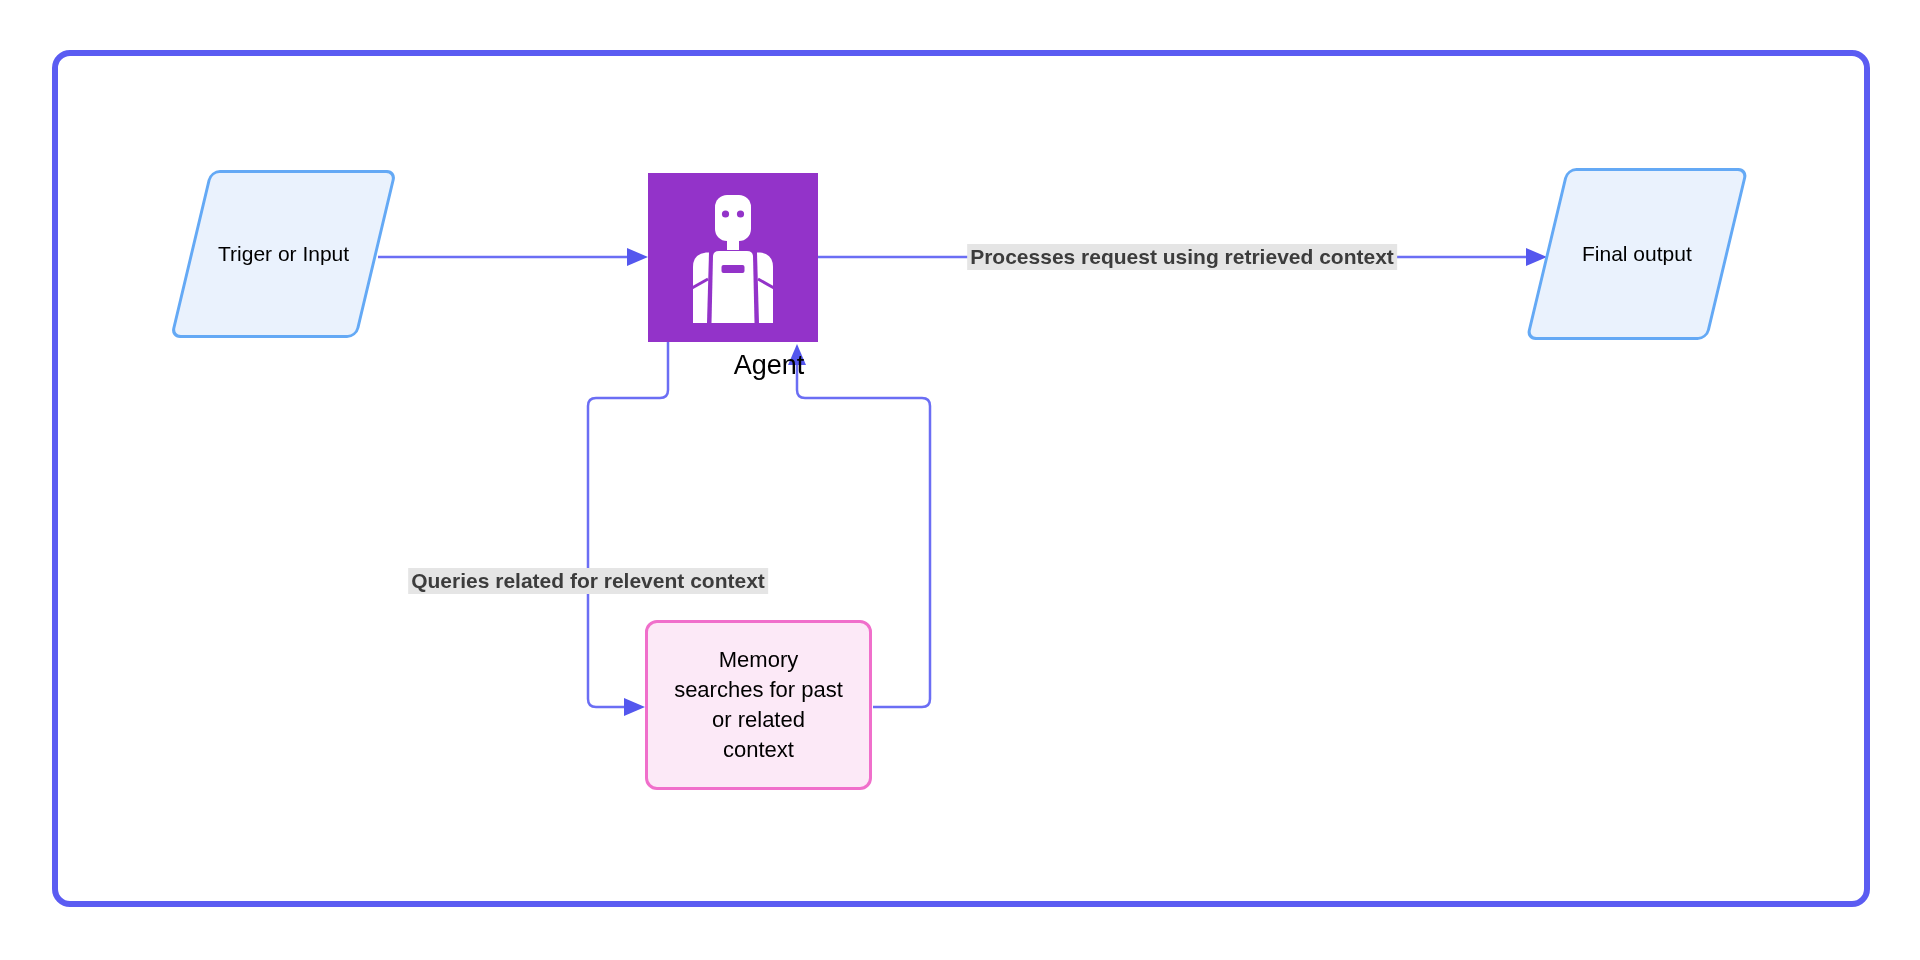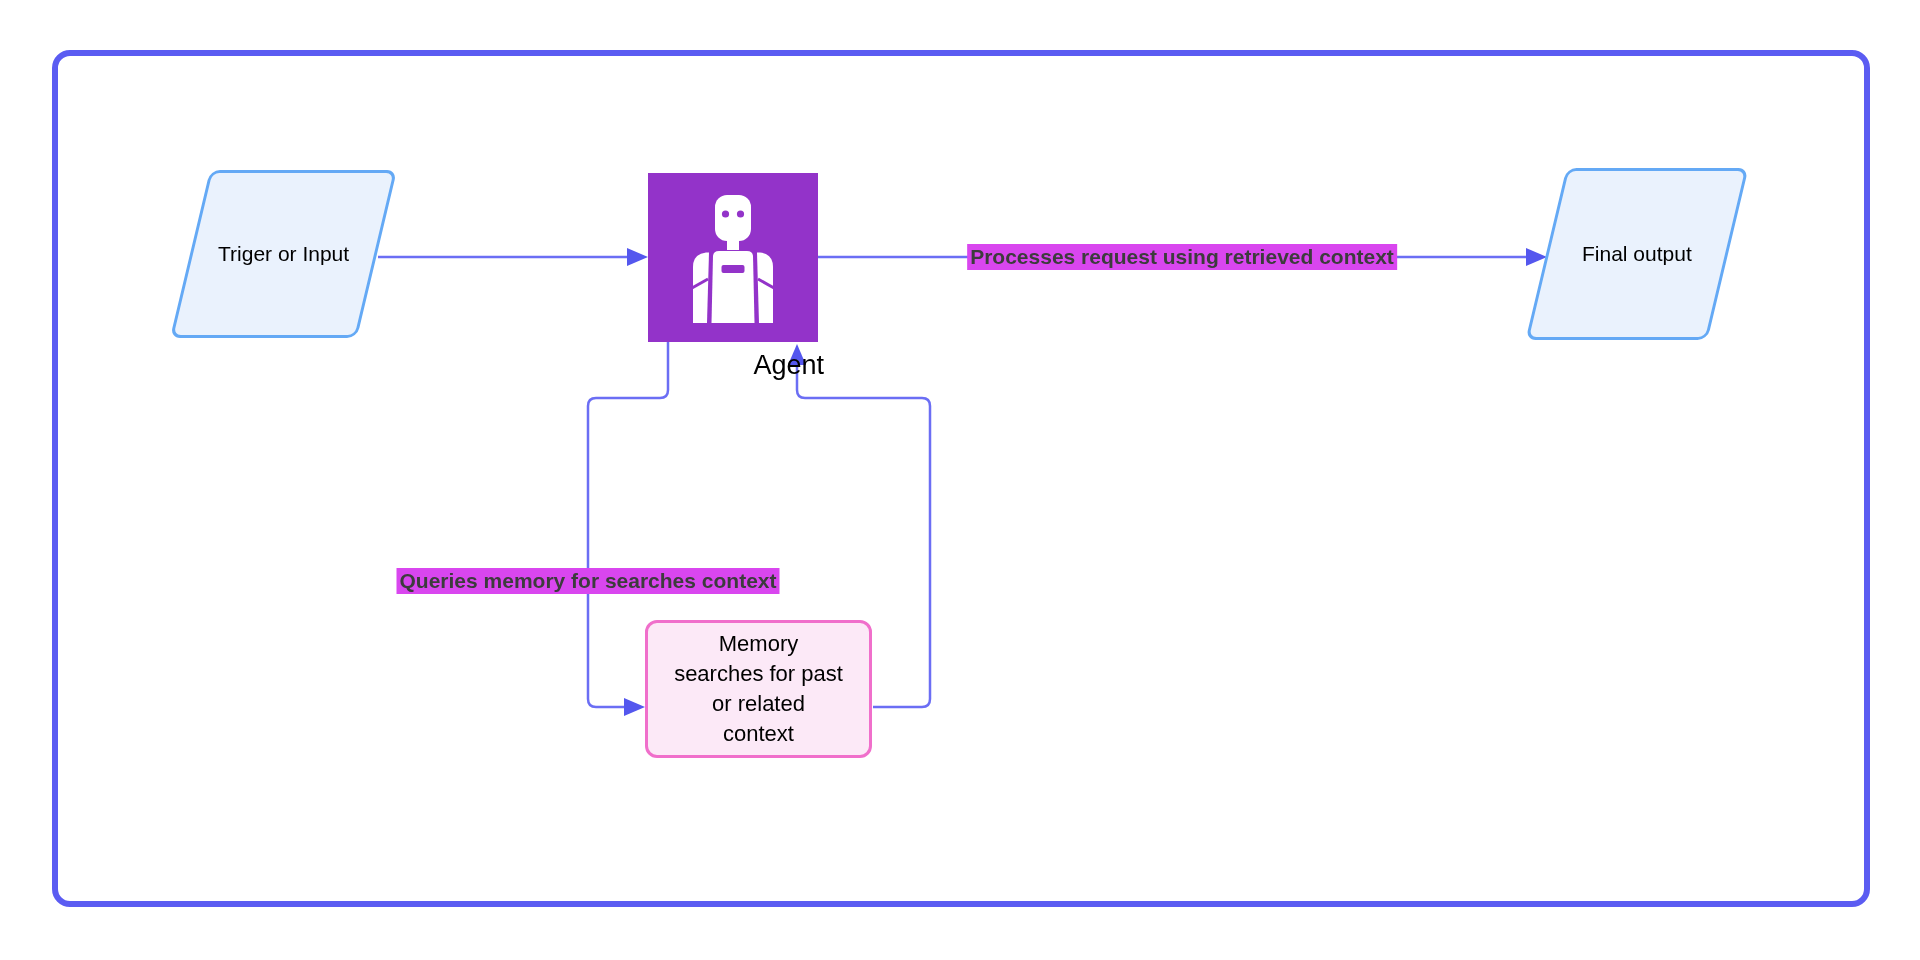--- a/index.html
+++ b/index.html
@@ -48,23 +48,23 @@
     font-size: 21px;
     color: #000000;
     white-space: nowrap;
   }
   .agent-box {
     background: #9333c9;
   }
   .agent-box svg { display: block; }
   .agent-label {
     position: absolute;
-    left: 654px; top: 350px;
+    left: 684px; top: 350px;
     width: 170px;
-    text-align: right;
+    text-align: center;
     font-size: 27px;
     color: #000000;
   }
   .memory-box {
     background: #fce9f7;
     border: 3px solid #f06fcb;
     border-radius: 12px;
   }
   .memory-box .memory-label {
     font-size: 22px;
@@ -72,21 +72,21 @@
     color: #000000;
     text-align: center;
     white-space: pre-line;
   }
   .edge-label {
     position: absolute;
     transform: translate(-50%, -50%);
     font-size: 21px;
     font-weight: bold;
     color: #3c3c3c;
-    background: #d946ef;
+    background: #e5e5e5;
     padding: 1px 3px;
     white-space: nowrap;
   }
 </style>
 </head>
 <body>
 
 <div class="canvas">
 
   <div class="frame"></div>
@@ -123,23 +123,23 @@
       <line x1="19" y1="98" x2="35" y2="89" stroke="#9333c9" stroke-width="3"></line>
       <line x1="101" y1="98" x2="85" y2="89" stroke="#9333c9" stroke-width="3"></line>
     </svg>
   </div>
   <div class="agent-label">Agent</div>
 
   <div class="node io" style="left:1546px; top:168px; width:182px; height:172px;">
     <span class="io-label">Final output</span>
   </div>
 
-  <div class="node memory-box" style="left:645px; top:620px; width:227px; height:138px;">
+  <div class="node memory-box" style="left:645px; top:620px; width:227px; height:170px;">
     <span class="memory-label">Memory
 searches for past
 or related
 context</span>
   </div>
 
   <div class="edge-label" style="left:1182px; top:257px;">Processes request using retrieved context</div>
-  <div class="edge-label" style="left:588px; top:581px;">Queries memory for searches context</div>
+  <div class="edge-label" style="left:588px; top:581px;">Queries related for relevent context</div>
 
 </div>
 
 </body></html>

